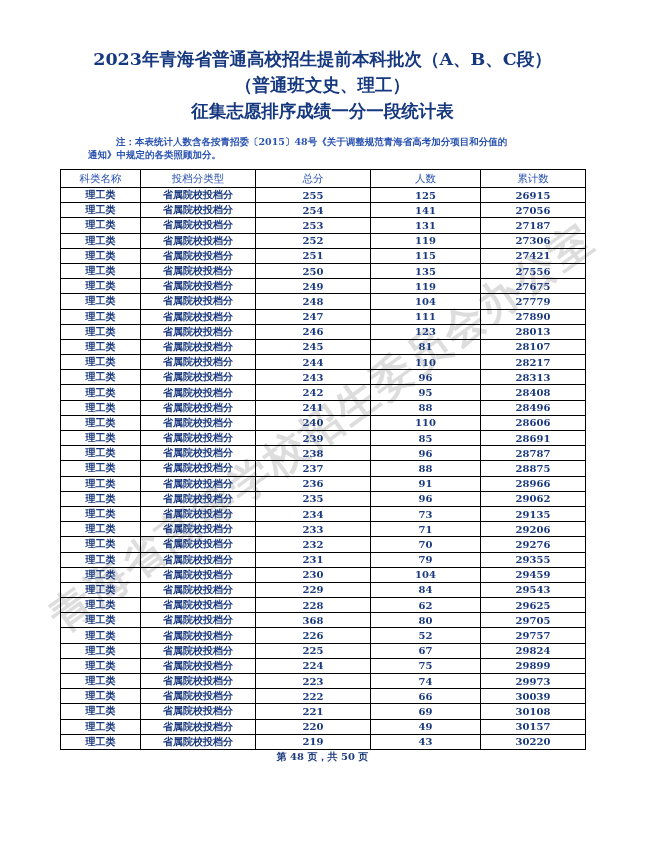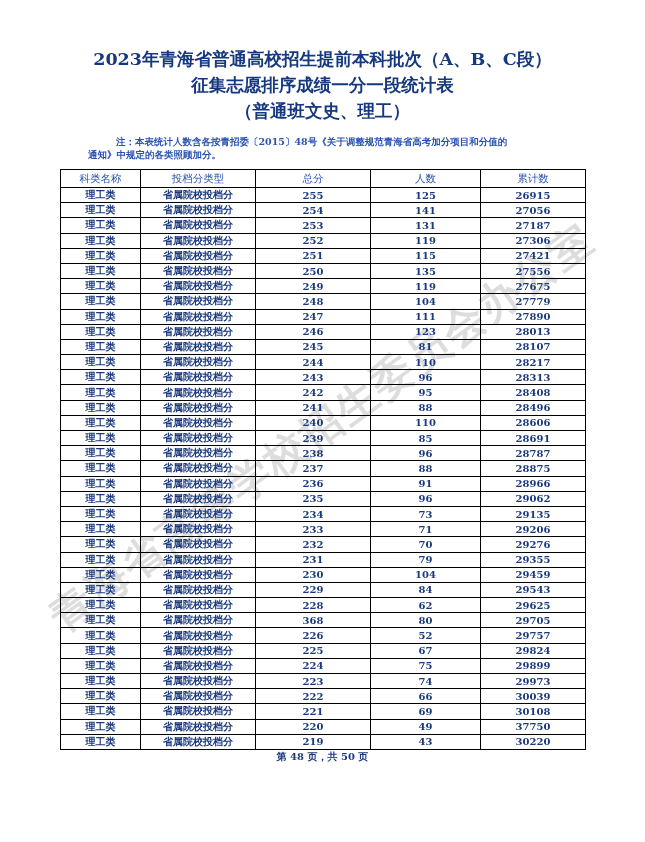--- a/index.html
+++ b/index.html
@@ -106,22 +106,22 @@
 <div class="page">
 
   <div class="watermark">
     <span class="watermark-inner">青海省高等学校招生委员会办公室</span>
   </div>
 
   <div class="content">
 
     <div class="title">
       <div>2023年青海省普通高校招生提前本科批次（A、B、C段）</div>
+      <div>（普通班文史、理工）</div>
       <div>征集志愿排序成绩一分一段统计表</div>
-      <div>（普通班文史、理工）</div>
     </div>
 
     <div class="note">
       <div class="note-line1">注：本表统计人数含各按青招委〔2015〕48号《关于调整规范青海省高考加分项目和分值的</div>
       <div class="note-line2">通知》中规定的各类照顾加分。</div>
     </div>
 
     <table class="score-table">
       <colgroup>
         <col class="col-category">
@@ -383,21 +383,21 @@
             <td>省属院校投档分</td>
             <td>221</td>
             <td>69</td>
             <td>30108</td>
           </tr>
           <tr>
             <td>理工类</td>
             <td>省属院校投档分</td>
             <td>220</td>
             <td>49</td>
-            <td>37750</td>
+            <td>30157</td>
           </tr>
           <tr>
             <td>理工类</td>
             <td>省属院校投档分</td>
             <td>219</td>
             <td>43</td>
             <td>30220</td>
           </tr>
         </tbody>
     </table>

